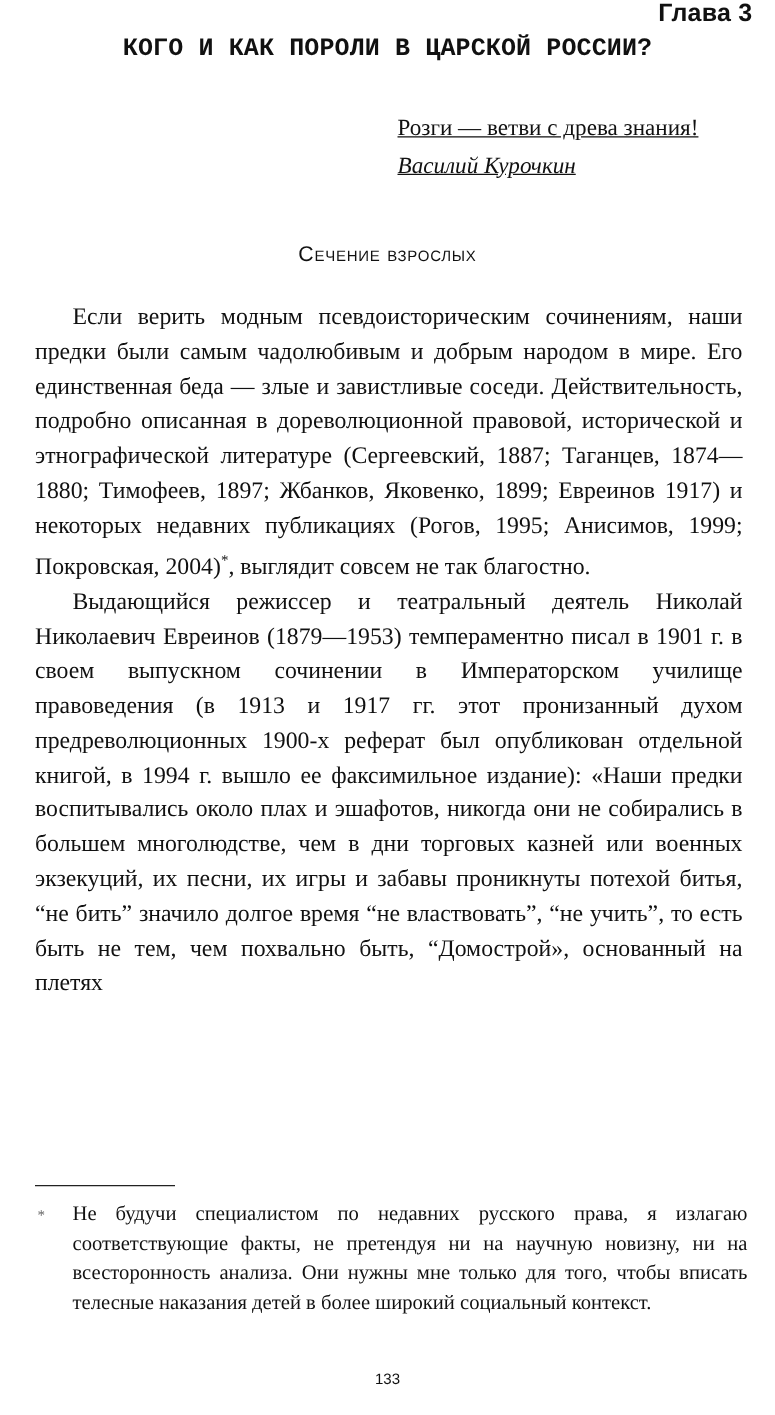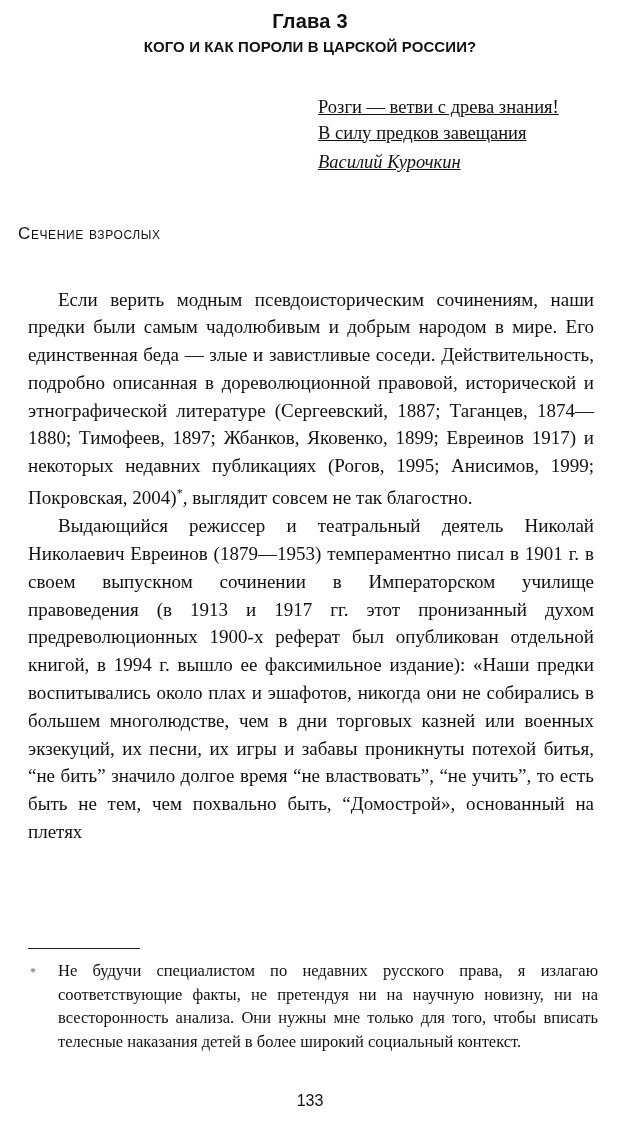--- a/index.html
+++ b/index.html
@@ -18,32 +18,31 @@
   .page {
     position: absolute;
     left: 0;
     top: 0;
     width: 620px;
     height: 1132px;
     box-sizing: border-box;
     padding: 0 18px;
   }
   .chapter-label {
-    text-align: center;
+    text-align: right;
     font-family: "Liberation Sans", "DejaVu Sans", sans-serif;
     font-weight: bold;
     font-size: 20px;
     letter-spacing: 0.2px;
-    margin-top: 10px;
   }
   .chapter-title {
     text-align: center;
-    font-family: Liberation Sans, sans-serif;
+    font-family: Liberation Mono, monospace;
     font-weight: bold;
-    font-size: 15px;
+    font-size: 20px;
     letter-spacing: 0.1px;
     margin-top: 5px;
     white-space: nowrap;
   }
   .epigraph {
     margin-top: 40px;
     padding-left: 300px;
     font-size: 18.5px;
     line-height: 25.5px;
     text-decoration: underline;
@@ -52,27 +51,28 @@
     white-space: nowrap;
   }
   .epigraph-author {
     margin-top: 4px;
     font-style: italic;
     padding-right: 4px;
     font-size: 18.5px;
   }
   .section-heading {
     margin-top: 48px;
+    text-align: center;
     font-family: "Liberation Sans", "DejaVu Sans", sans-serif;
     font-size: 17px;
     font-variant: small-caps;
     letter-spacing: 0.6px;
   }
   .body-text {
-    margin-top: 42px;
+    margin-top: 26px;
     font-size: 19px;
     line-height: 27.8px;
     text-align: justify;
     text-justify: inter-word;
     padding: 0 8px 0 10px;
   }
   .body-text p {
     margin: 0;
     text-indent: 30px;
   }
@@ -109,34 +109,33 @@
     font-size: 12px;
     color: #666;
   }
   .page-number {
     position: absolute;
     bottom: 22px;
     left: 0;
     width: 620px;
     text-align: center;
     font-family: "Liberation Sans", "DejaVu Sans", sans-serif;
-    font-size: 16px;
+    font-size: 12px;
   }
 </style>
 </head>
 <body>
 
 <div class="page">
 
   <div class="chapter-label">Глава 3</div>
   <div class="chapter-title">КОГО И КАК ПОРОЛИ В ЦАРСКОЙ РОССИИ?</div>
 
   <div class="epigraph">
     <div class="line">Розги — ветви с древа знания!</div>
-    <div class="line">В силу предков завещания</div>
     <div class="epigraph-author">Василий Курочкин</div>
   </div>
 
   <div class="section-heading">Сечение взрослых</div>
 
   <div class="body-text">
     <p><span>Если верить модным псевдоисторическим сочинениям, наши предки были самым чадолюбивым и добрым народом в мире. Его единственная беда — злые и завистливые соседи. Действительность, подробно описанная в дореволюционной правовой, исторической и этнографической литературе (Сергеевский, 1887; Таганцев, 1874—1880; Тимофеев, 1897; Жбанков, Яковенко, 1899; Евреинов 1917) и некоторых недавних публикациях (Рогов, 1995; Анисимов, 1999; Покровская, 2004)</span><span class="fn-ref">*</span><span>, выглядит совсем не так благостно.</span></p>
     <p>Выдающийся режиссер и театральный деятель Николай Николаевич Евреинов (1879—1953) темпераментно писал в 1901 г. в своем выпускном сочинении в Императорском училище правоведения (в 1913 и 1917 гг. этот пронизанный духом предреволюционных 1900-х реферат был опубликован отдельной книгой, в 1994 г. вышло ее факсимильное издание): «Наши предки воспитывались около плах и эшафотов, никогда они не собирались в большем многолюдстве, чем в дни торговых казней или военных экзекуций, их песни, их игры и забавы проникнуты потехой битья, “не бить” значило долгое время “не властвовать”, “не учить”, то есть быть не тем, чем похвально быть, “Домострой», основанный на плетях</p>
   </div>
 

